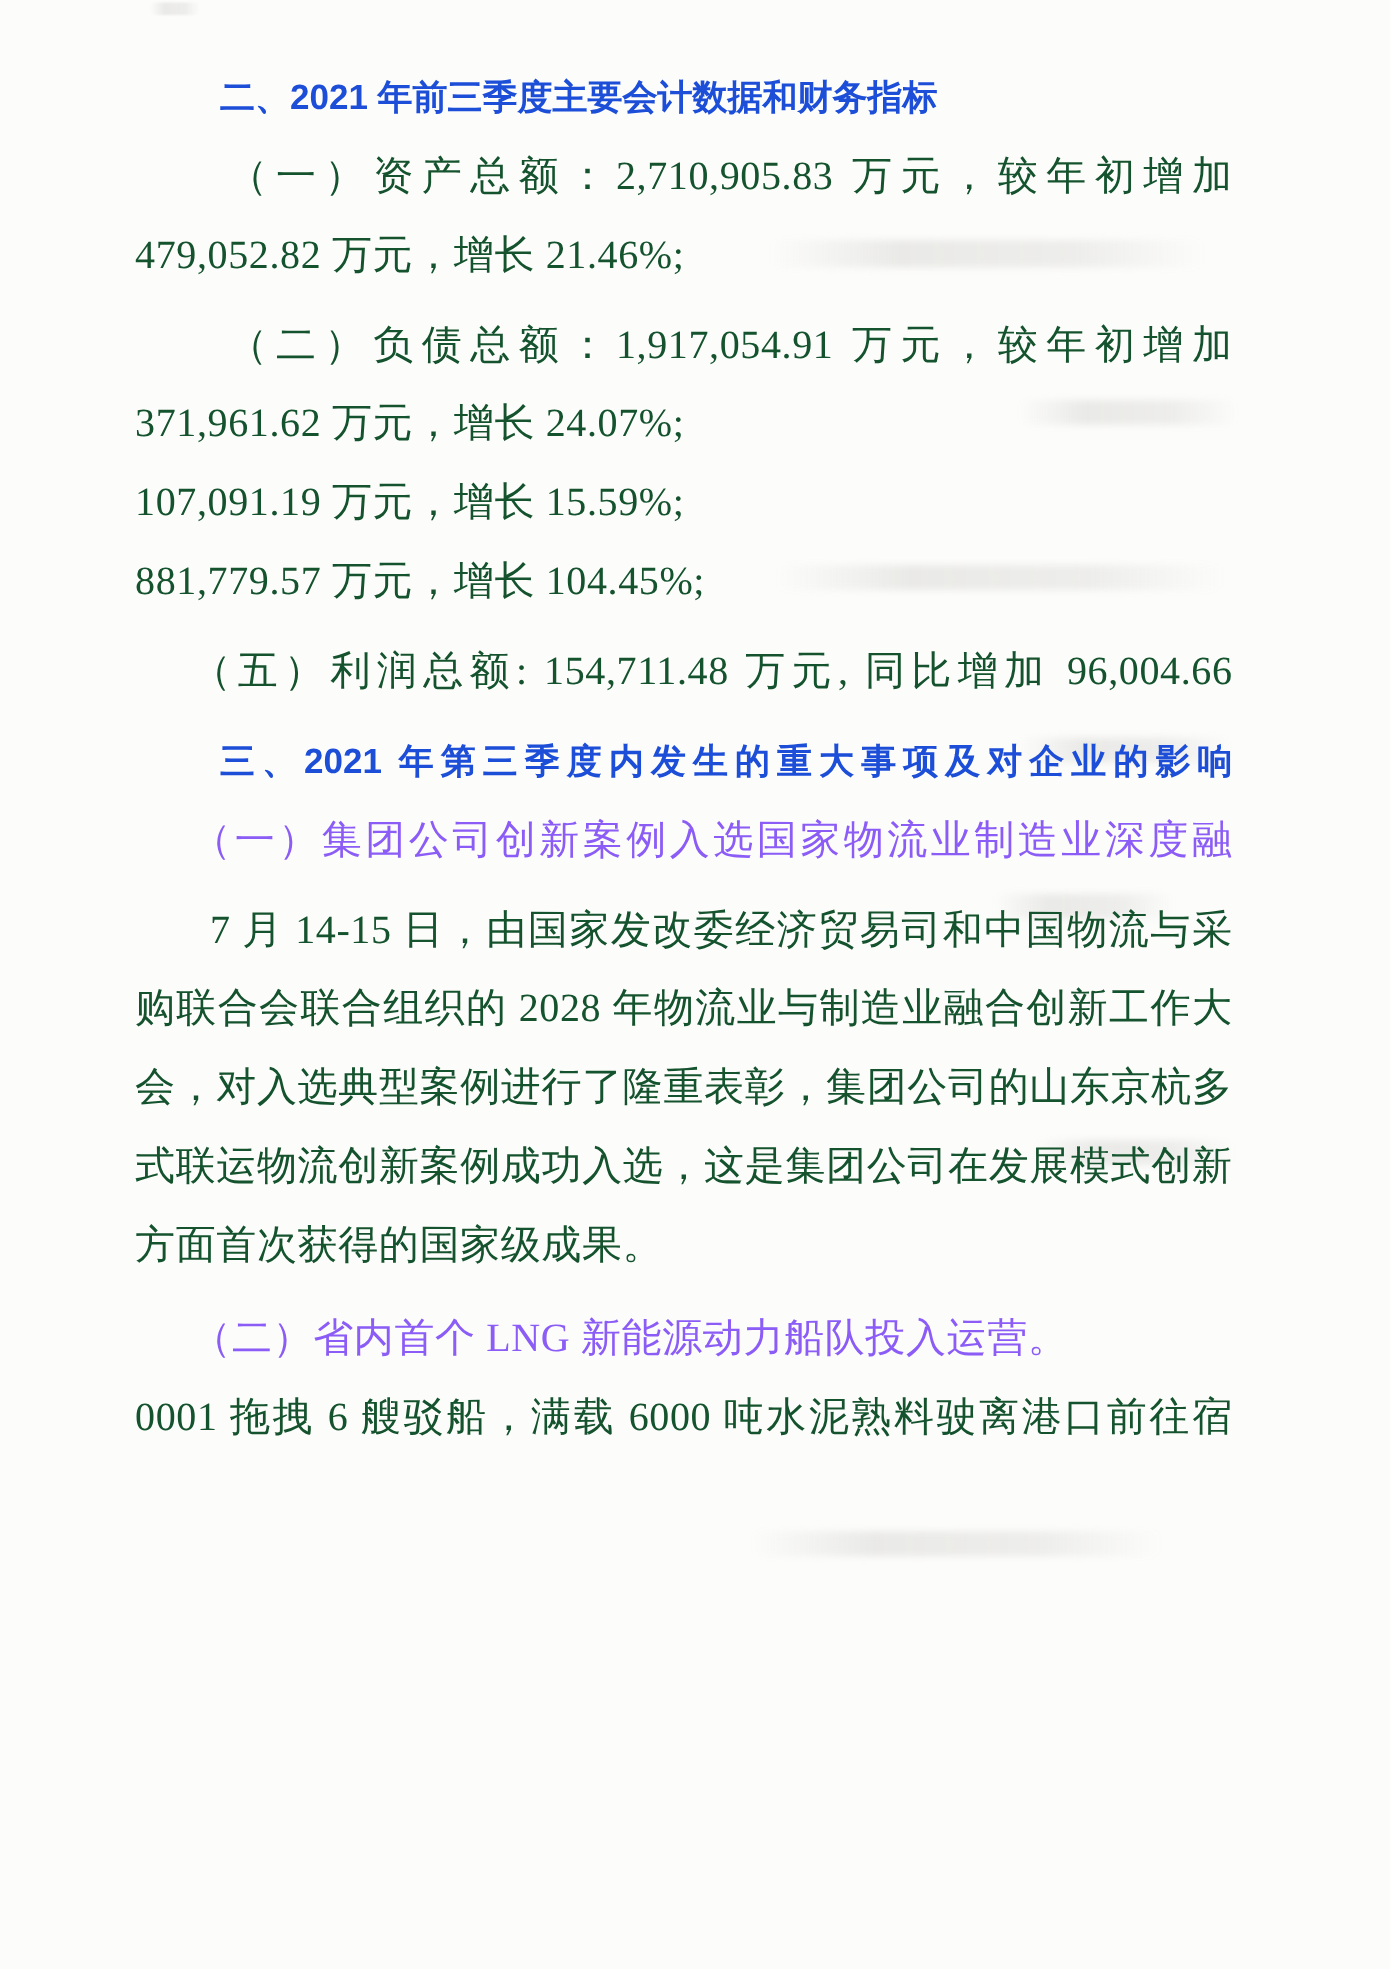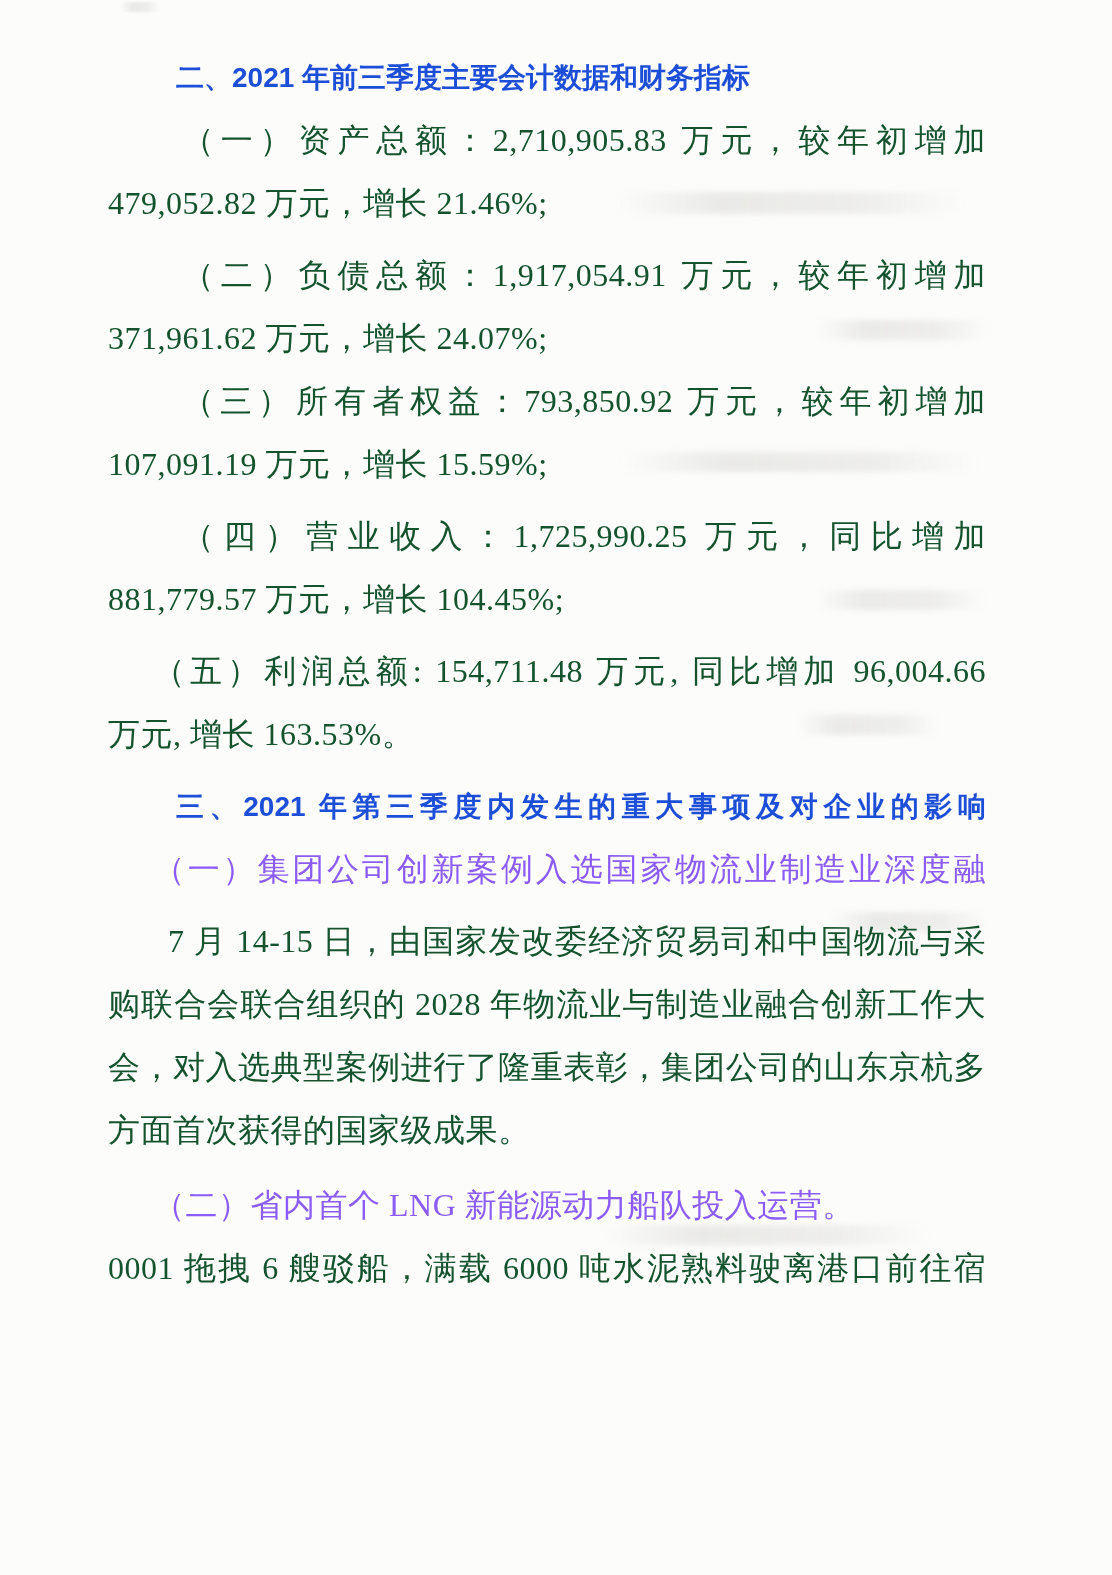--- a/index.html
+++ b/index.html
@@ -73,29 +73,27 @@
     <span class="smudge" style="left:600px; top:1225px; width:330px; height:20px;"></span>
     <span class="smudge" style="left:120px; top:2px; width:40px; height:10px; filter:blur(1px);"></span>
   </div>
 
   <main class="content">
     <div class="line h indent-h">二、2021 年前三季度主要会计数据和财务指标</div>
     <div class="line just indent">（一）资产总额：2,710,905.83 万元，较年初增加</div>
     <div class="line">479,052.82 万元，增长 21.46%;</div>
     <div class="line just indent gap">（二）负债总额：1,917,054.91 万元，较年初增加</div>
     <div class="line">371,961.62 万元，增长 24.07%;</div>
-    <div class="line just indent">（三）所有者权益：793,850.92 万元，较年初增加</div>
     <div class="line">107,091.19 万元，增长 15.59%;</div>
-    <div class="line just indent gap">（四）营业收入：1,725,990.25 万元，同比增加</div>
     <div class="line">881,779.57 万元，增长 104.45%;</div>
     <div class="line just indent-s gap">（五）利润总额: 154,711.48 万元, 同比增加 96,004.66</div>
-    <div class="line">万元, 增长 163.53%。</div>
     <div class="line h indent-h just gap">三、2021 年第三季度内发生的重大事项及对企业的影响</div>
     <div class="line b just indent-s">（一）集团公司创新案例入选国家物流业制造业深度融</div>
     <div class="line just indent-p gap">7 月 14-15 日，由国家发改委经济贸易司和中国物流与采</div>
     <div class="line just">购联合会联合组织的 2028 年物流业与制造业融合创新工作大</div>
     <div class="line just">会，对入选典型案例进行了隆重表彰，集团公司的山东京杭多</div>
+    <div class="line just">式联运物流创新案例成功入选，这是集团公司在发展模式创新</div>
     <div class="line">方面首次获得的国家级成果。</div>
     <div class="line b indent-s gap2">（二）省内首个 LNG 新能源动力船队投入运营。</div>
     <div class="line just">0001 拖拽 6 艘驳船，满载 6000 吨水泥熟料驶离港口前往宿</div>
   </main>
 
 </div>
 
 </body></html>

